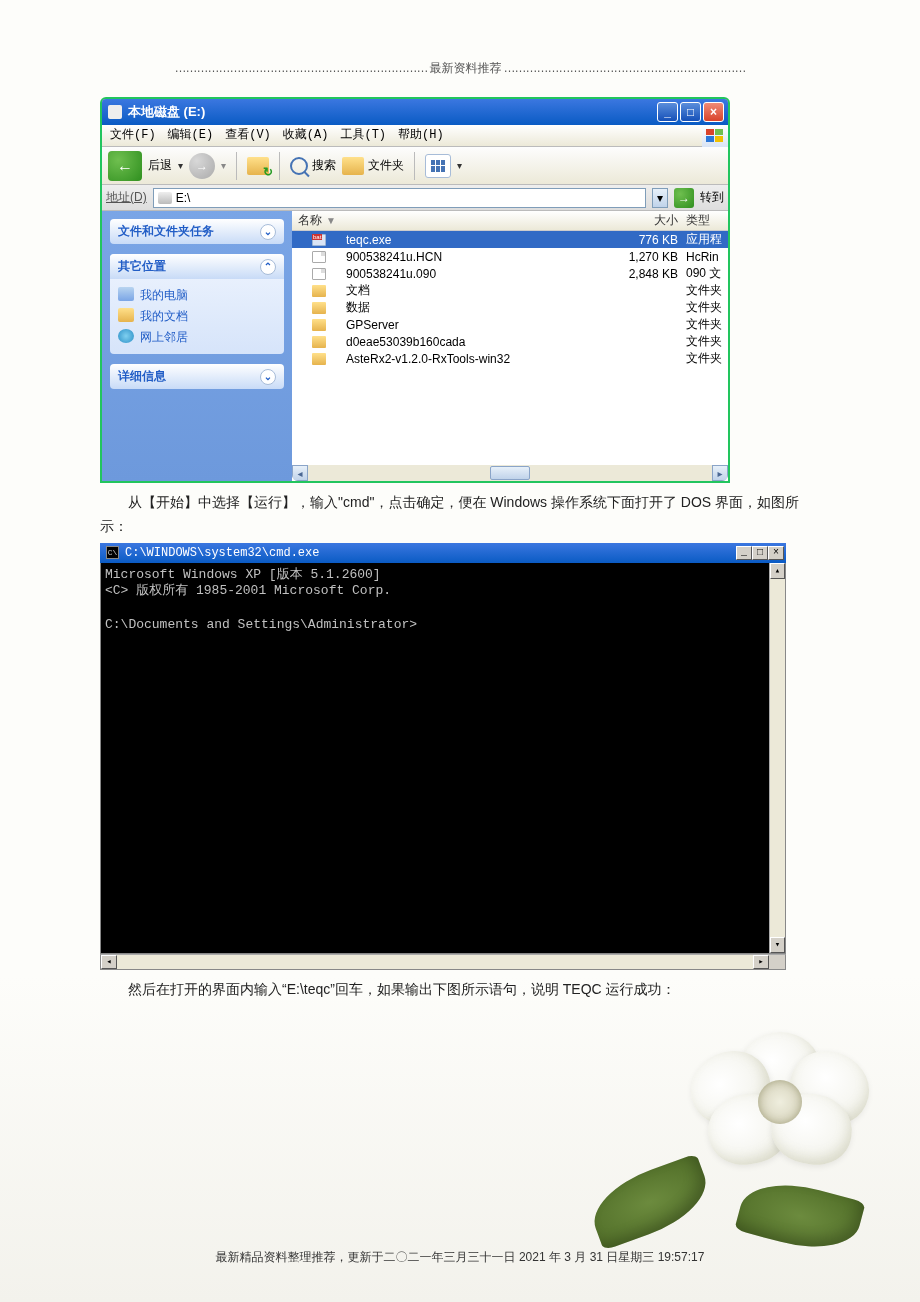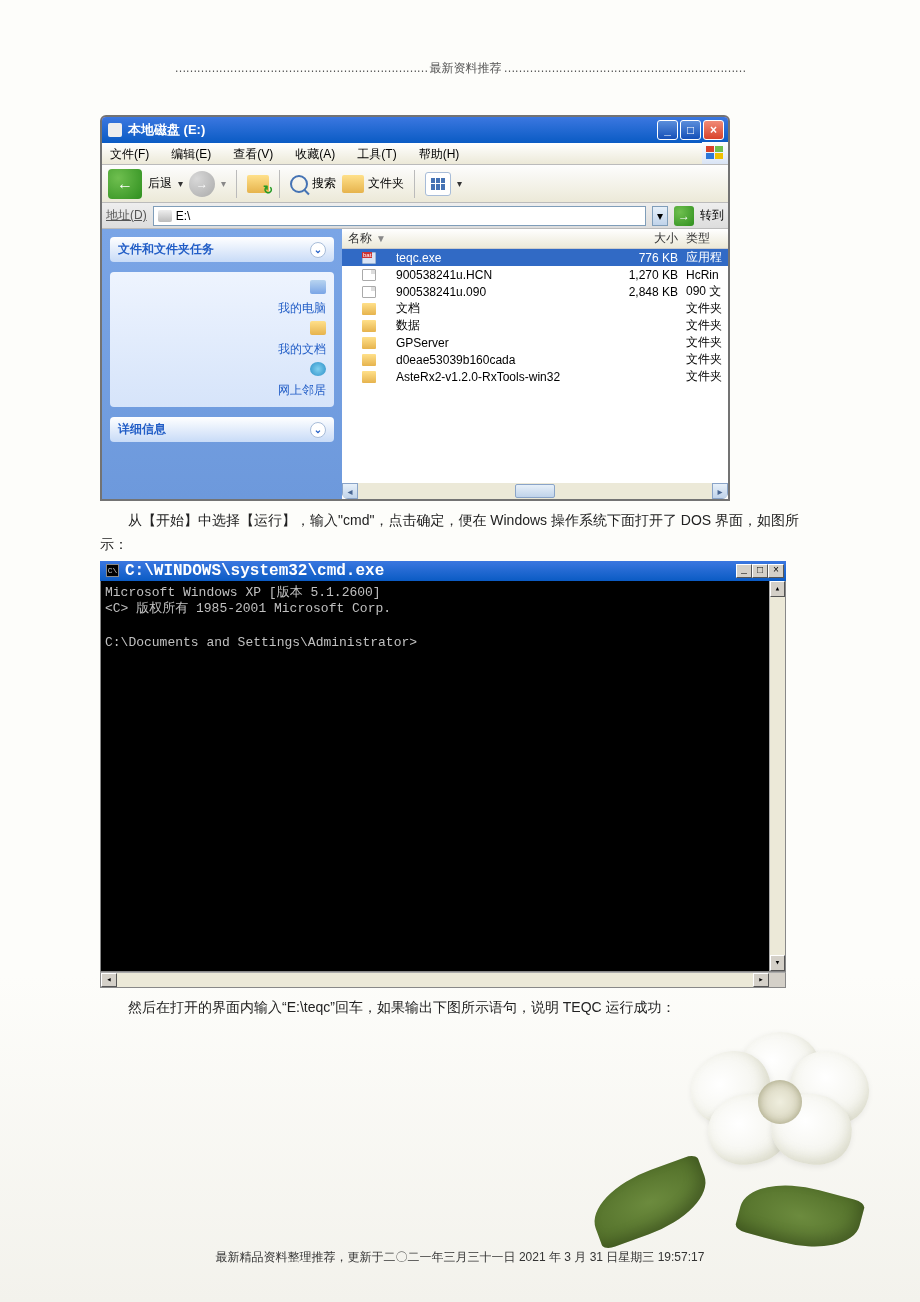--- a/index.html
+++ b/index.html
@@ -1,28 +1,28 @@
 <!DOCTYPE html>
 <html><head>
 <meta charset="utf-8">
 <style>
   * { box-sizing: border-box; margin: 0; padding: 0; }
   body { width: 920px; height: 1302px; font-family: "Microsoft YaHei", SimSun, Arial, sans-serif; background: #fdfdfa linear-gradient(to bottom,#fdfdfa 0%,#fdfdfa 75%,#f3f2ec 100%); position: relative; }
   .page { padding: 60px 100px 40px 100px; }
   .header-dotline { font-size: 12px; color: #555; text-align: center; letter-spacing: -1px; white-space: nowrap; overflow: hidden; }
   .header-dotline .lbl { letter-spacing: 0; padding: 0 2px; }
-  .ss-window { margin: 38px 0 8px 0; width: 630px; border: 2px solid #737373; border-radius: 6px 6px 0 0; background: #f9a8d4; font-family: SimSun, Arial, sans-serif; font-size: 12px; overflow: hidden; }
+  .ss-window { margin: 20px 0 8px 0; width: 630px; border: 2px solid #22c55e; border-radius: 6px 6px 0 0; background: #f9a8d4; font-family: SimSun, Arial, sans-serif; font-size: 12px; overflow: hidden; }
   .titlebar { height: 26px; background: linear-gradient(#3b77e0,#0a5bc4); display: flex; align-items: center; color: #fff; padding: 0 4px 0 6px; }
   .titlebar .icon { width: 14px; height: 14px; border-radius: 2px; background: #eee; margin-right: 6px; display: inline-block; }
   .titlebar .t-title { flex: 1; font-weight: bold; font-size: 13px; }
   .winbtns { display: flex; gap: 2px; }
   .winbtn { width: 21px; height: 20px; border: 1px solid #fff; border-radius: 3px; display:flex;align-items:center;justify-content:center;font-weight:bold;color:#fff; }
   .winbtn.min,.winbtn.max{ background:linear-gradient(#5b8edb,#1550b8); }
   .winbtn.close{ background:linear-gradient(#f08b77,#d9432b); }
-  .menubar { height: 22px; background: linear-gradient(#fff,#ece9d8); display:flex; align-items:flex-end; padding-left:4px; gap:14px; border-bottom:1px solid #bbb; }
+  .menubar { height: 22px; background: linear-gradient(#fff,#ece9d8); display:flex; align-items:flex-start; padding-left:4px; gap:4px; border-bottom:1px solid #bbb;font-family:Liberation Mono, monospace; }
   .menubar .menuitem { padding: 1px 4px; }
   .menubar .flag { margin-left:auto; width:26px;height:22px; background:linear-gradient(#fff,#d9e4f5); display:flex;align-items:center;justify-content:center; }
   .toolbar { height: 38px; background: linear-gradient(#fdfdfd,#ece9d8); display:flex; align-items:center; padding: 0 6px; gap:6px; border-bottom:1px solid #bbb; }
   .back-btn { width:34px;height:30px;border-radius:4px;background:radial-gradient(circle at 30% 30%,#6fbf4f,#2f8f1f);display:flex;align-items:center;justify-content:center;color:#fff;font-weight:bold;font-size:16px; }
   .back-label{font-size:12px;font-family:Liberation Serif, serif;}
   .fwd-btn { width:26px;height:26px;border-radius:50%;background:radial-gradient(circle at 30% 30%,#d8d8d8,#aaa);display:flex;align-items:center;justify-content:center;color:#fff; }
   .sep { width:1px;height:28px;background:#bbb;margin:0 4px; }
   .tool-folder{width:22px;height:18px;background:linear-gradient(#ffe08a,#e6b34d);border-radius:2px;position:relative;}
   .tool-folder .arrow{position:absolute;right:-4px;bottom:-4px;color:#259b24;font-size:12px;font-weight:bold;}
   .tool-search{display:flex;align-items:center;gap:4px;}
@@ -31,26 +31,26 @@
   .tool-folderbtn{display:flex;align-items:center;gap:4px;}
   .views{width:26px;height:24px;border:1px solid #a7bcd8;border-radius:3px;background:#fff;display:flex;align-items:center;justify-content:center;}
   .views .grid{width:14px;height:12px;display:grid;grid-template-columns:1fr 1fr 1fr;grid-template-rows:1fr 1fr;gap:1px;}
   .views .grid span{background:#4573b4;}
   .addressbar{height:26px;background:linear-gradient(#eee,#ddd);display:flex;align-items:center;padding:0 4px;gap:6px;border-bottom:1px solid #bbb;}
   .addressbar .lbl{color:#555;text-decoration:underline;}
   .addressbar .pathbox{flex:1;height:20px;border:1px solid #7f9db9;background:#fff;display:flex;align-items:center;padding:0 4px;gap:4px;}
   .addressbar .dd{width:16px;height:20px;border:1px solid #7f9db9;background:linear-gradient(#e7f0f9,#c0d3ea);display:flex;align-items:center;justify-content:center;}
   .go-btn{width:20px;height:20px;border-radius:3px;background:radial-gradient(circle at 30% 30%,#6fbf4f,#2f8f1f);display:flex;align-items:center;justify-content:center;color:#fff;font-size:12px;}
   .body-area{display:flex;min-height:270px;background:#fff;}
-  .sidebar{width:240px;background:linear-gradient(#7aa5e6,#6d99dc);padding:8px;}
+  .sidebar{width:190px;background:linear-gradient(#7aa5e6,#6d99dc);padding:8px;}
   .panel{background:linear-gradient(#eef4fe,#d6e4fa);border-radius:4px;margin-bottom:10px;overflow:hidden;}
   .panel-head{background:linear-gradient(#fff,#c8dbf7);padding:4px 8px;display:flex;align-items:center;justify-content:space-between;color:#215dc6;font-weight:bold;}
   .chev{width:16px;height:16px;border:1px solid #a7bcd8;border-radius:50%;background:#fff;display:flex;align-items:center;justify-content:center;color:#215dc6;font-size:10px;}
   .panel-body{padding:6px 8px;}
-  .place{display:flex;align-items:flex-end;gap:6px;color:#215dc6;padding:2px 0;flex-direction:column;}
+  .place{display:flex;align-items:flex-start;gap:6px;color:#215dc6;padding:2px 0;}
   .place-icon{width:16px;height:14px;border-radius:2px;}
   .place-icon.computer{background:linear-gradient(#b8d4f0,#7aa5e6);}
   .place-icon.docs{background:linear-gradient(#ffe08a,#e6b34d);}
   .place-icon.net{background:radial-gradient(circle,#7fd0f0,#2c8fc7);border-radius:50%;}
   .content{flex:1;background:#fff;overflow:hidden;position:relative;border-radius:6px;}
   .colhead{height:20px;background:linear-gradient(#fff,#ece9d8);border-bottom:1px solid #ccc;display:flex;align-items:center;font-size:12px;color:#333;}
   .col-name{flex:1;padding-left:6px;display:flex;align-items:center;gap:4px;}
   .col-size{width:72px;text-align:right;padding-right:8px;}
   .col-type{width:42px;}
   .filelist .row{display:flex;height:17px;align-items:center;font-size:12px;}
@@ -65,21 +65,21 @@
   .fic.doc::after{content:"";position:absolute;top:0;right:0;width:4px;height:4px;background:#ddd;}
   .fic.folder{background:linear-gradient(#ffe08a,#e6b34d);}
   .hscroll{position:absolute;bottom:0;left:0;right:0;height:16px;background:#ece9d8;display:flex;}
   .hscroll .arrow{width:16px;height:16px;background:linear-gradient(#e7f0f9,#c0d3ea);border:1px solid #8aa4c8;display:flex;align-items:center;justify-content:center;font-size:10px;color:#4a6793;}
   .hscroll .track{flex:1;background:#ece9d8;position:relative;}
   .hscroll .thumb{position:absolute;left:50%;transform:translateX(-50%);height:14px;width:40px;top:1px;background:linear-gradient(#e7f0f9,#c0d3ea);border:1px solid #8aa4c8;border-radius:2px;}
   .body-text { font-size: 14px; line-height: 1.7; text-indent: 2em; color: #222; }
   .cmd-window { margin: 4px 0 8px 0; width: 686px; position:relative; font-family: SimSun, "Courier New", monospace; }
   .cmd-titlebar{height:20px;background:linear-gradient(#3b77e0,#0a5bc4);display:flex;align-items:center;color:#fff;padding:0 2px 0 6px;gap:6px;}
   .cmd-titlebar .cicon{width:13px;height:13px;background:#000;border:1px solid #888;display:inline-block;color:#ccc;font-size:8px;line-height:11px;text-align:center;}
-  .cmd-titlebar .t{flex:1;font-weight:bold;font-size:16px;}
+  .cmd-titlebar .t{flex:1;font-weight:normal;font-size:12px;}
   .cmdbtns{display:flex;gap:0;}
   .cmdbtn{width:16px;height:14px;background:#d4d0c8;border:1px solid #fff;border-right-color:#555;border-bottom-color:#555;font-size:10px;display:flex;align-items:center;justify-content:center;color:#000;}
   .cmd-body-wrap{display:flex;border:1px solid #888;border-top:none;}
   .cmd-body{flex:1;height:390px;background:#000;color:#c0c0c0;font-size:13px;padding:4px;line-height:1.3;white-space:pre;overflow:hidden;}
   .cmd-vsb{width:16px;background:#ece9d8;display:flex;flex-direction:column;border-left:1px solid #aaa;}
   .cmd-vsb .arrow{height:16px;background:#d4d0c8;border:1px solid #fff;border-right-color:#555;border-bottom-color:#555;display:flex;align-items:center;justify-content:center;font-size:9px;}
   .cmd-vsb .track{flex:1;}
   .cmd-hsb{height:16px;background:#ece9d8;display:flex;border:1px solid #888;border-top:1px solid #aaa;}
   .cmd-hsb .arrow{width:16px;background:#d4d0c8;border:1px solid #fff;border-right-color:#555;border-bottom-color:#555;display:flex;align-items:center;justify-content:center;font-size:9px;}
   .cmd-hsb .track{flex:1;}
@@ -176,20 +176,24 @@
     </div>
     <div class="body-area">
       <div class="sidebar">
         <div class="panel">
           <div class="panel-head">
             <span>文件和文件夹任务</span>
             <span class="chev">⌄</span>
           </div>
         </div>
         <div class="panel">
+          <div class="panel-head">
+            <span>其它位置</span>
+            <span class="chev">⌃</span>
+          </div>
           <div class="panel-body">
             <div class="place">
                 <span class="place-icon computer"></span>
                 <span>我的电脑</span>
               </div>
             <div class="place">
                 <span class="place-icon docs"></span>
                 <span>我的文档</span>
               </div>
             <div class="place">

